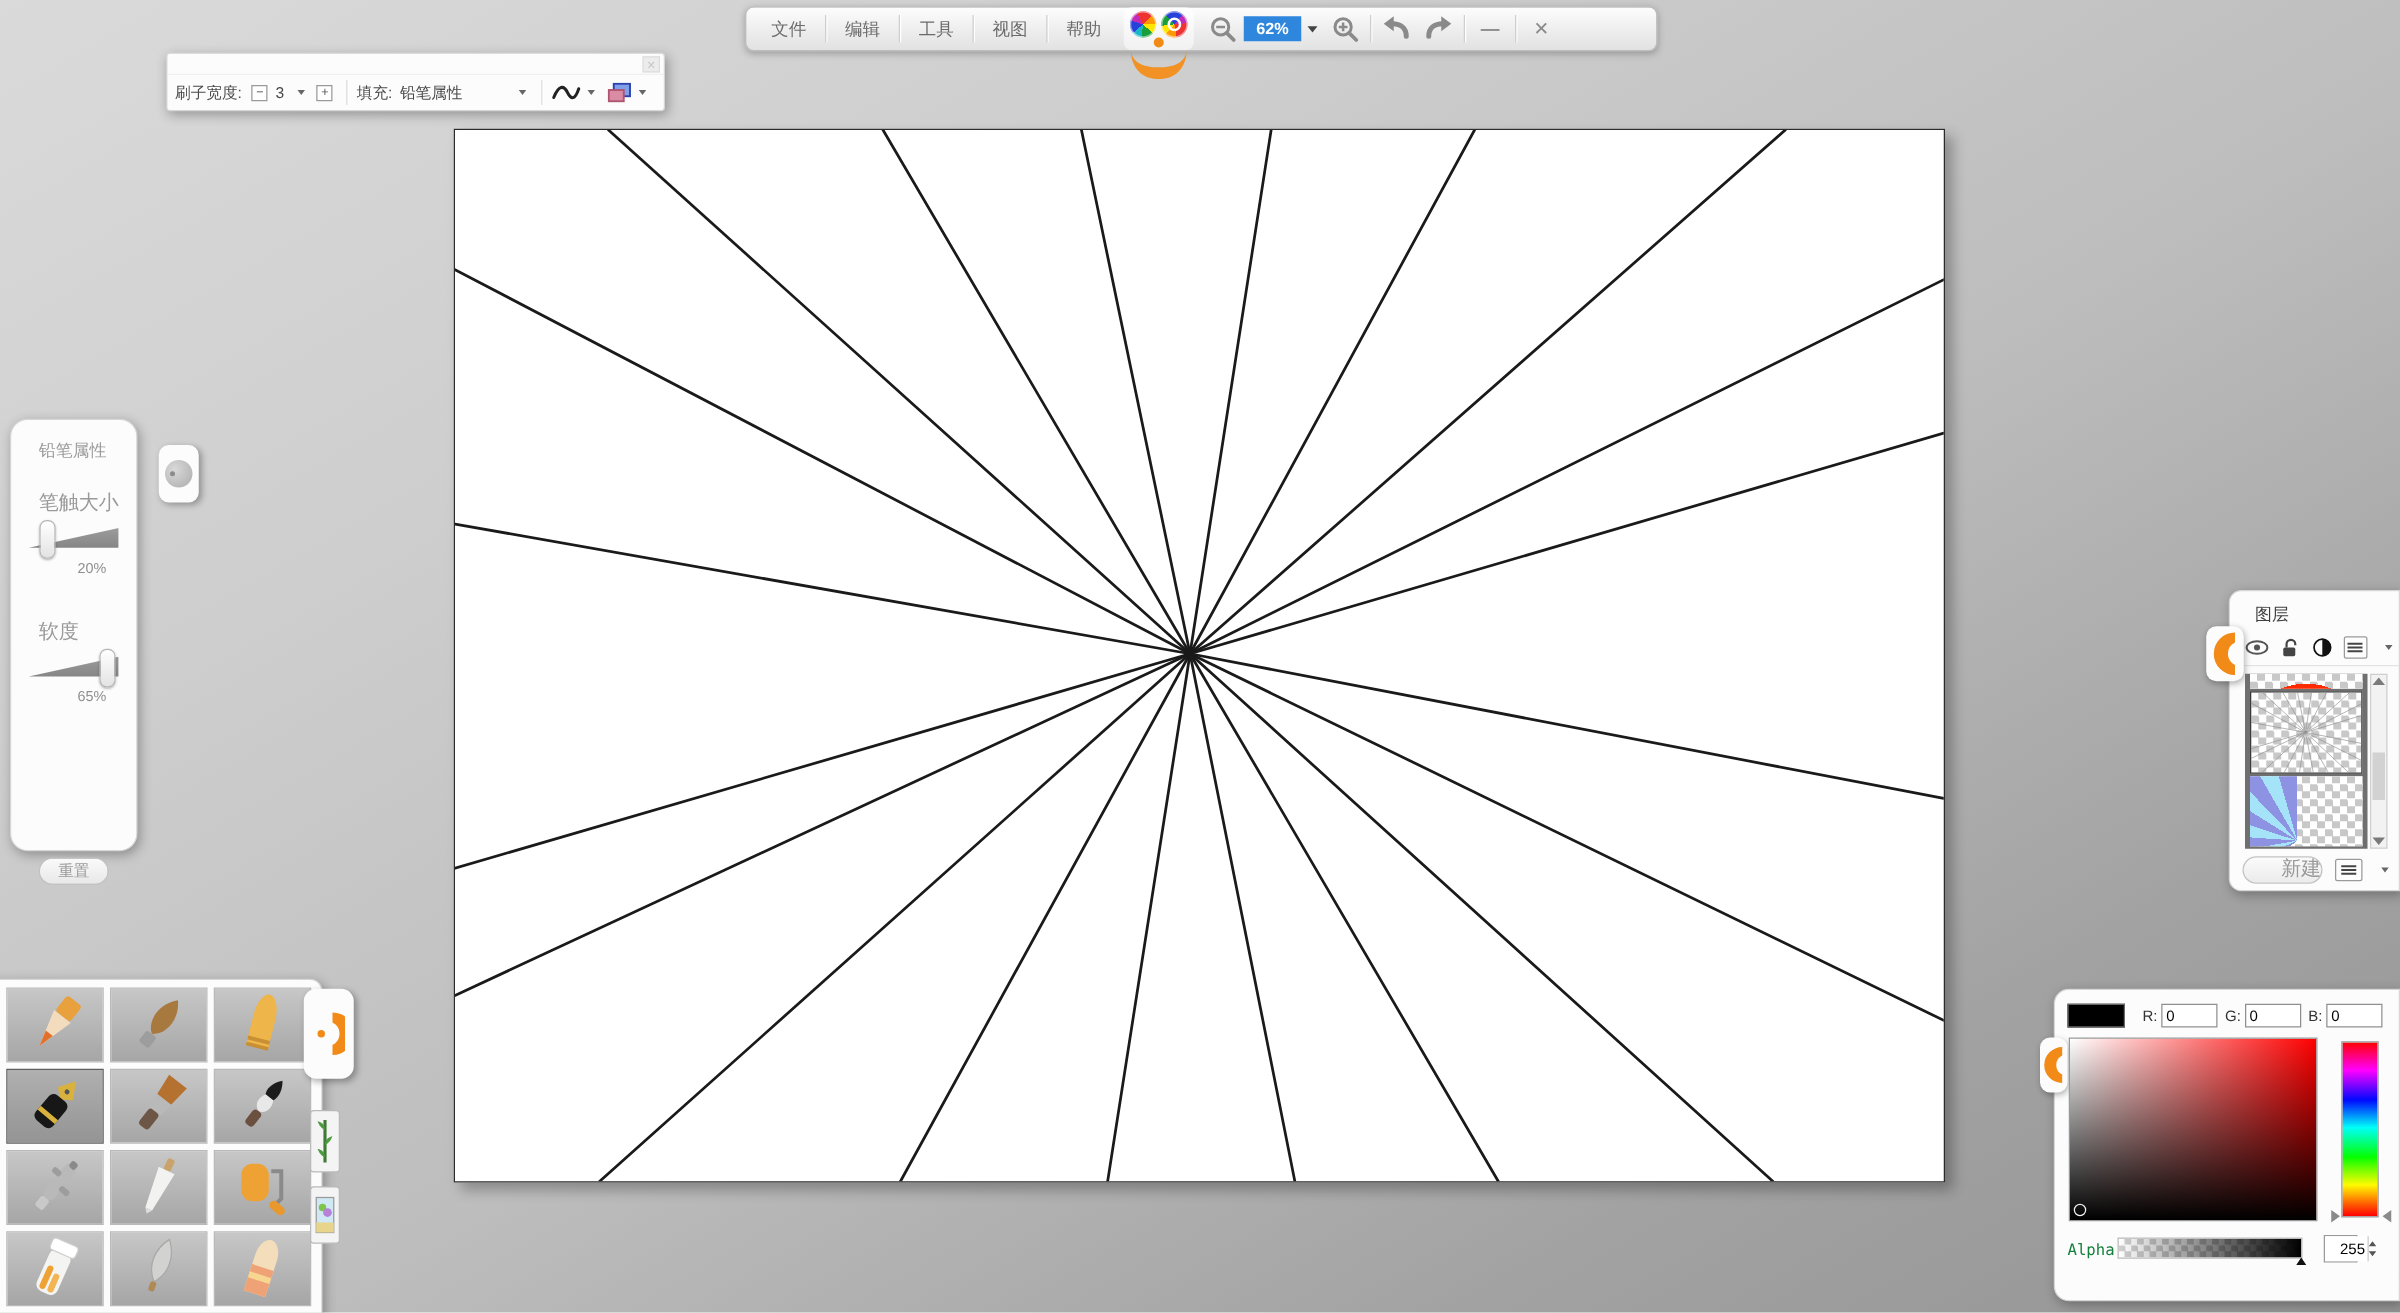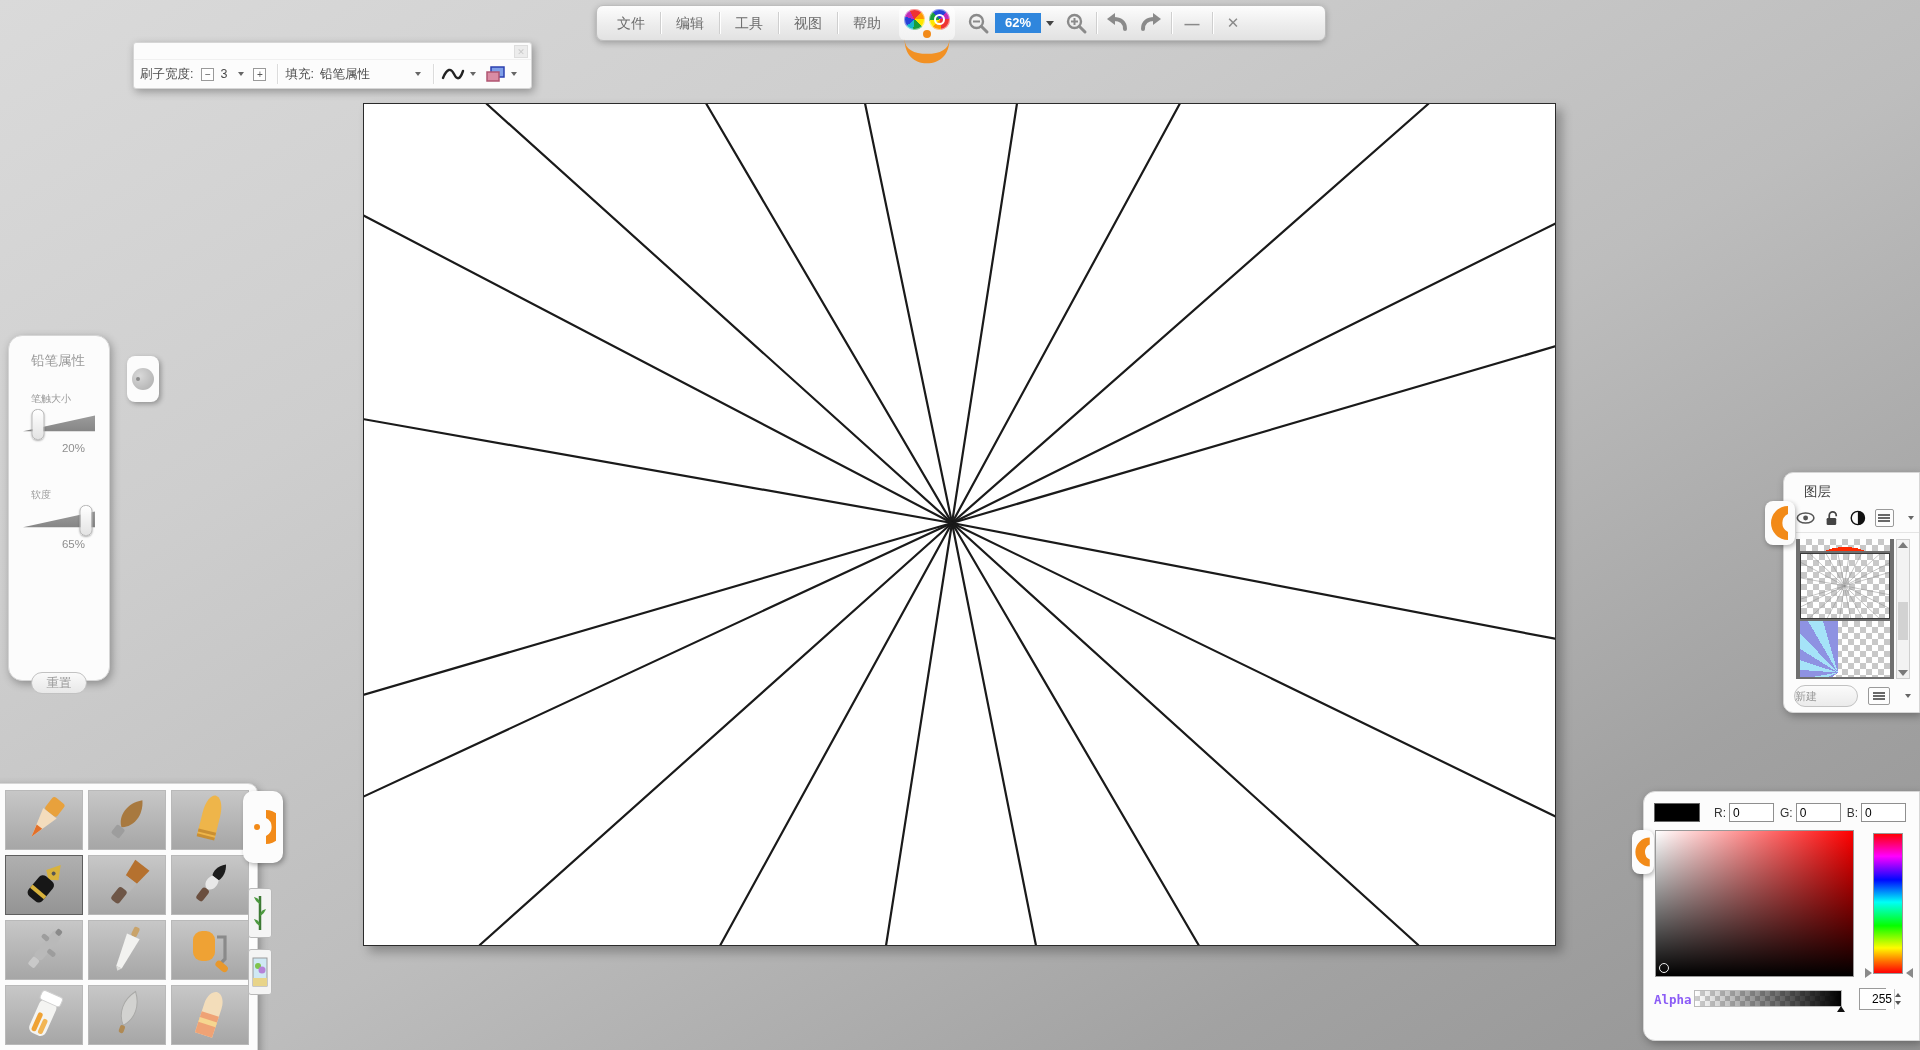--- a/index.html
+++ b/index.html
@@ -58,21 +58,21 @@
     font-size:10px; line-height:11px; text-align:center; color:#555; margin:0 4px; }
   .bt-sep { width:1px; height:20px; background:#dcdcdc; box-shadow:1px 0 0 #fff; margin:0 7px; }
   .bt-label { margin-right:4px; white-space:nowrap; }
   .bt-value { margin:0 6px 0 2px; }
   .dd-tri.small { border-left-width:3.5px; border-right-width:3.5px; border-top-width:4.5px; border-top-color:#666; }
 
   
   #pencil-panel { left:8px; top:335px; width:102px; height:346px; border-radius:14px;
     color:#9a9a9a; }
   #pencil-panel .p-title { font-size:13.5px; margin:16px 0 0 22px; }
-  #pencil-panel .p-label { font-size:10px; margin:22px 0 0 22px; }
+  #pencil-panel .p-label { font-size:16px; margin:22px 0 0 22px; }
   .slider { position:relative; height:34px; margin:2px 10px 0 10px; }
   .wedge { position:absolute; left:4px; right:4px; top:7px; height:22px;
     background:linear-gradient(#9c9c9c,#7e7e7e); clip-path:polygon(0 74%,100% 2%,100% 74%); }
   .slider-handle { position:absolute; top:1px; width:13px; height:31px; border-radius:6px;
     background:linear-gradient(#ffffff,#e3e3e3); border:1px solid #b5b5b5;
     box-shadow:0 1px 2px rgba(0,0,0,.3); transform:translateX(-50%); }
   .slider-value { font-size:11.5px; text-align:right; margin:0 24px 0 0; color:#8f8f8f; }
   #reset-btn { display:block; margin:0 auto; width:56px; height:22px; border-radius:11px;
     border:1px solid #c2c2c2; background:linear-gradient(#fafafa,#e8e8e8);
     color:#9a9a9a; font-size:12.5px; text-align:center; line-height:20px; }
@@ -122,43 +122,43 @@
     conic-gradient(#c8c8c8 25%,#ffffff 0 50%,#c8c8c8 0 75%,#ffffff 0);
     background-size:auto, 12px 12px; }
   #layers-scroll { position:absolute; left:112px; top:66px; width:14px; height:140px;
     background:#f2f2f2; border:1px solid #cfcfcf; }
   .scroll-arrow { position:absolute; left:1px; width:10px; height:10px; }
   .tri-up { width:0; height:0; border-left:5px solid transparent; border-right:5px solid transparent; border-bottom:6px solid #7a7a7a; margin:2px auto; }
   .tri-down { width:0; height:0; border-left:5px solid transparent; border-right:5px solid transparent; border-top:6px solid #7a7a7a; margin:2px auto; }
   #scroll-thumb { position:absolute; left:1px; top:62px; width:10px; height:38px; background:#d2d2d2; }
   #layers-bottom { position:absolute; left:10px; top:212px; display:flex; align-items:center; gap:10px; }
   #new-layer-btn { width:64px; height:22px; border-radius:11px; border:1px solid #c2c2c2;
-    background:linear-gradient(#fbfbfb,#ebebeb); color:#9a9a9a; font-size:11px;
-    text-align:left; line-height:20px; }
+    background:linear-gradient(#fbfbfb,#ebebeb); color:#9a9a9a; font-size:16px;
+    text-align:right; line-height:20px; }
 
   
   #color-picker { left:1643px; top:791px; width:277px; height:250px; border-radius:12px 0 0 12px; }
   #cp-toprow { display:flex; align-items:center; margin:11px 0 0 10px; font-size:12px; color:#333; }
   #cp-swatch { width:46px; height:19px; background:#000; border:1px solid #666; margin-right:8px; }
   .cp-label { margin:0 3px 0 6px; }
   .cp-input { width:45px; height:19px; border:1px solid #8f8f8f; font-size:12px; padding:0 3px;
     font-family:"Liberation Sans",sans-serif; }
   #sv-square { position:absolute; left:11px; top:38px; width:199px; height:147px;
     border:1px solid #999;
     background:linear-gradient(to top,#000,rgba(0,0,0,0)),linear-gradient(to right,#fff,#f00); }
   #sv-cursor { position:absolute; left:3px; bottom:3px; width:10px; height:10px; border-radius:50%;
     border:1.6px solid #fff; mix-blend-mode:difference; }
   #hue-bar { position:absolute; left:229px; top:41px; width:30px; height:141px; border:1px solid #999;
     background:linear-gradient(to bottom,#ff0004 0%,#ff00ff 16%,#0008ff 33%,#00fff7 49%,#05ff00 66%,#fffb00 82%,#ff6a00 92%,#ff0004 100%); }
   .hue-marker-l { position:absolute; left:221px; top:176px; width:0; height:0;
     border-top:5px solid transparent; border-bottom:5px solid transparent; border-left:7px solid #8a8a8a; }
   .hue-marker-r { position:absolute; left:262px; top:176px; width:0; height:0;
     border-top:5px solid transparent; border-bottom:5px solid transparent; border-right:7px solid #8a8a8a; }
   #cp-alpharow { position:absolute; left:0; top:200px; width:100%; display:flex; align-items:center; }
-  #alpha-label { font-size:12.5px; color:#8b5cf6; margin-left:10px; font-family:"DejaVu Sans Mono",monospace;font-weight:bold; }
+  #alpha-label { font-size:12.5px; color:#15803d; margin-left:10px; font-family:"DejaVu Sans Mono",monospace; }
   #alpha-bar { position:absolute; left:50px; top:-2px; width:148px; height:17px;
     border:1px solid #bbb;
     background-image:linear-gradient(to right,rgba(0,0,0,0),#000),
       conic-gradient(#cfcfcf 25%,#ffffff 0 50%,#cfcfcf 0 75%,#ffffff 0);
     background-size:auto, 10px 10px; }
   #alpha-marker { position:absolute; right:-4px; bottom:-6px; width:0; height:0;
     border-left:4px solid transparent; border-right:4px solid transparent; border-bottom:6px solid #111; }
   #alpha-spin { position:absolute; left:215px; top:-4px; width:27px; height:22px;
     border:1px solid #9a9a9a; background:#fff; display:flex; }
   #alpha-value { width:34px; border:none; font-size:12px; text-align:right; padding:0 2px;

